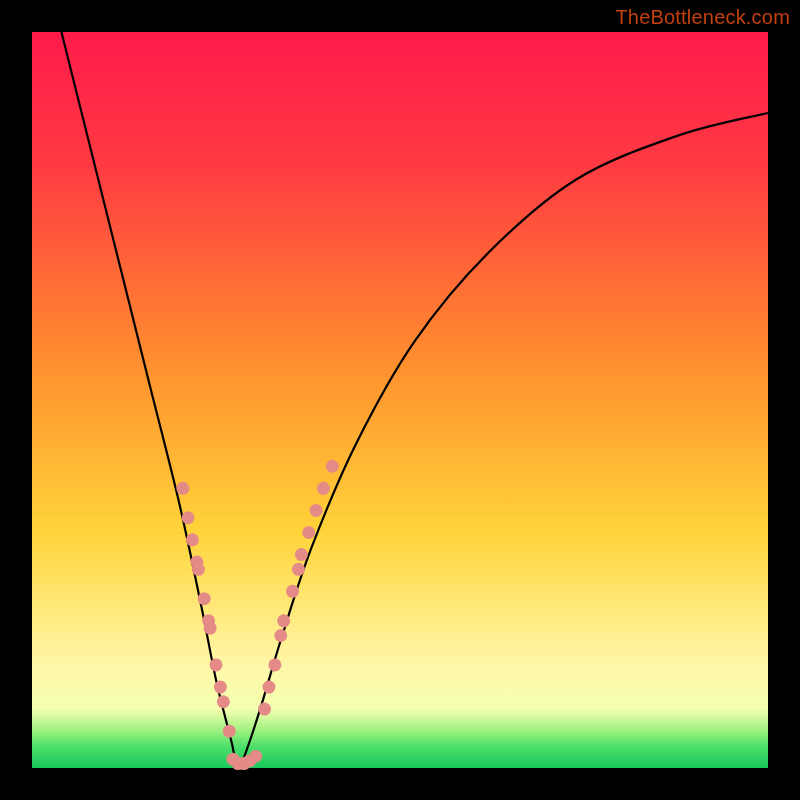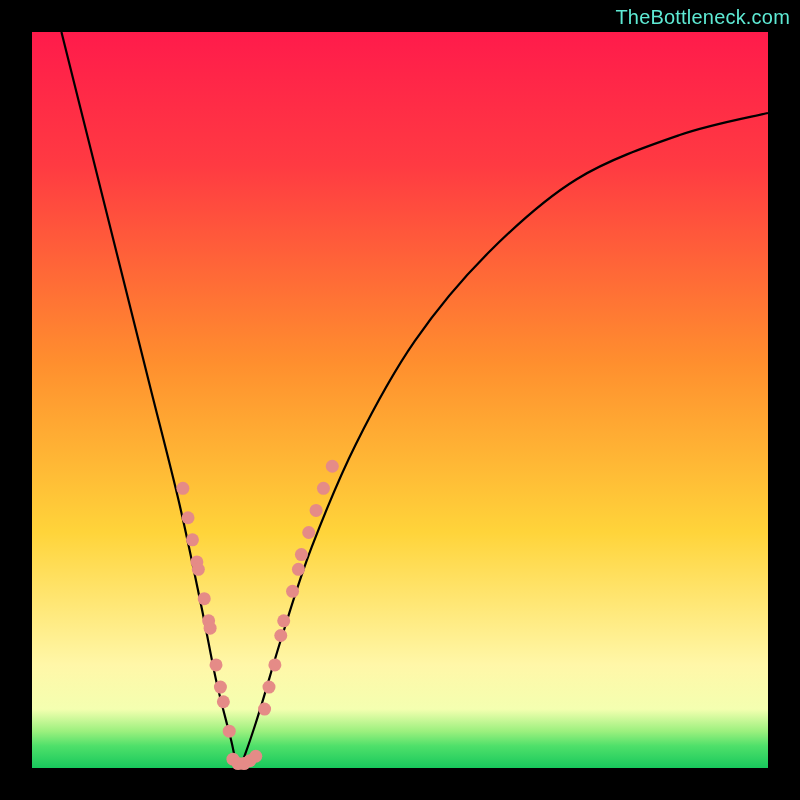--- a/index.html
+++ b/index.html
@@ -33,21 +33,21 @@
       var(--c-pale2) 92%,
       var(--c-green1) 95%,
       var(--c-green2) 97%,
       var(--c-green3) 100%
     );
   }
   .watermark {
     position: absolute;
     top: 6px;
     right: 10px;
-    color: #5eead4;
+    color: #c2410c;
     font-size: 20px;
     font-weight: 500;
     letter-spacing: 0.2px;
     user-select: none;
   }
   svg.curve {
     position: absolute;
     inset: 0;
     width: 100%;
     height: 100%;

